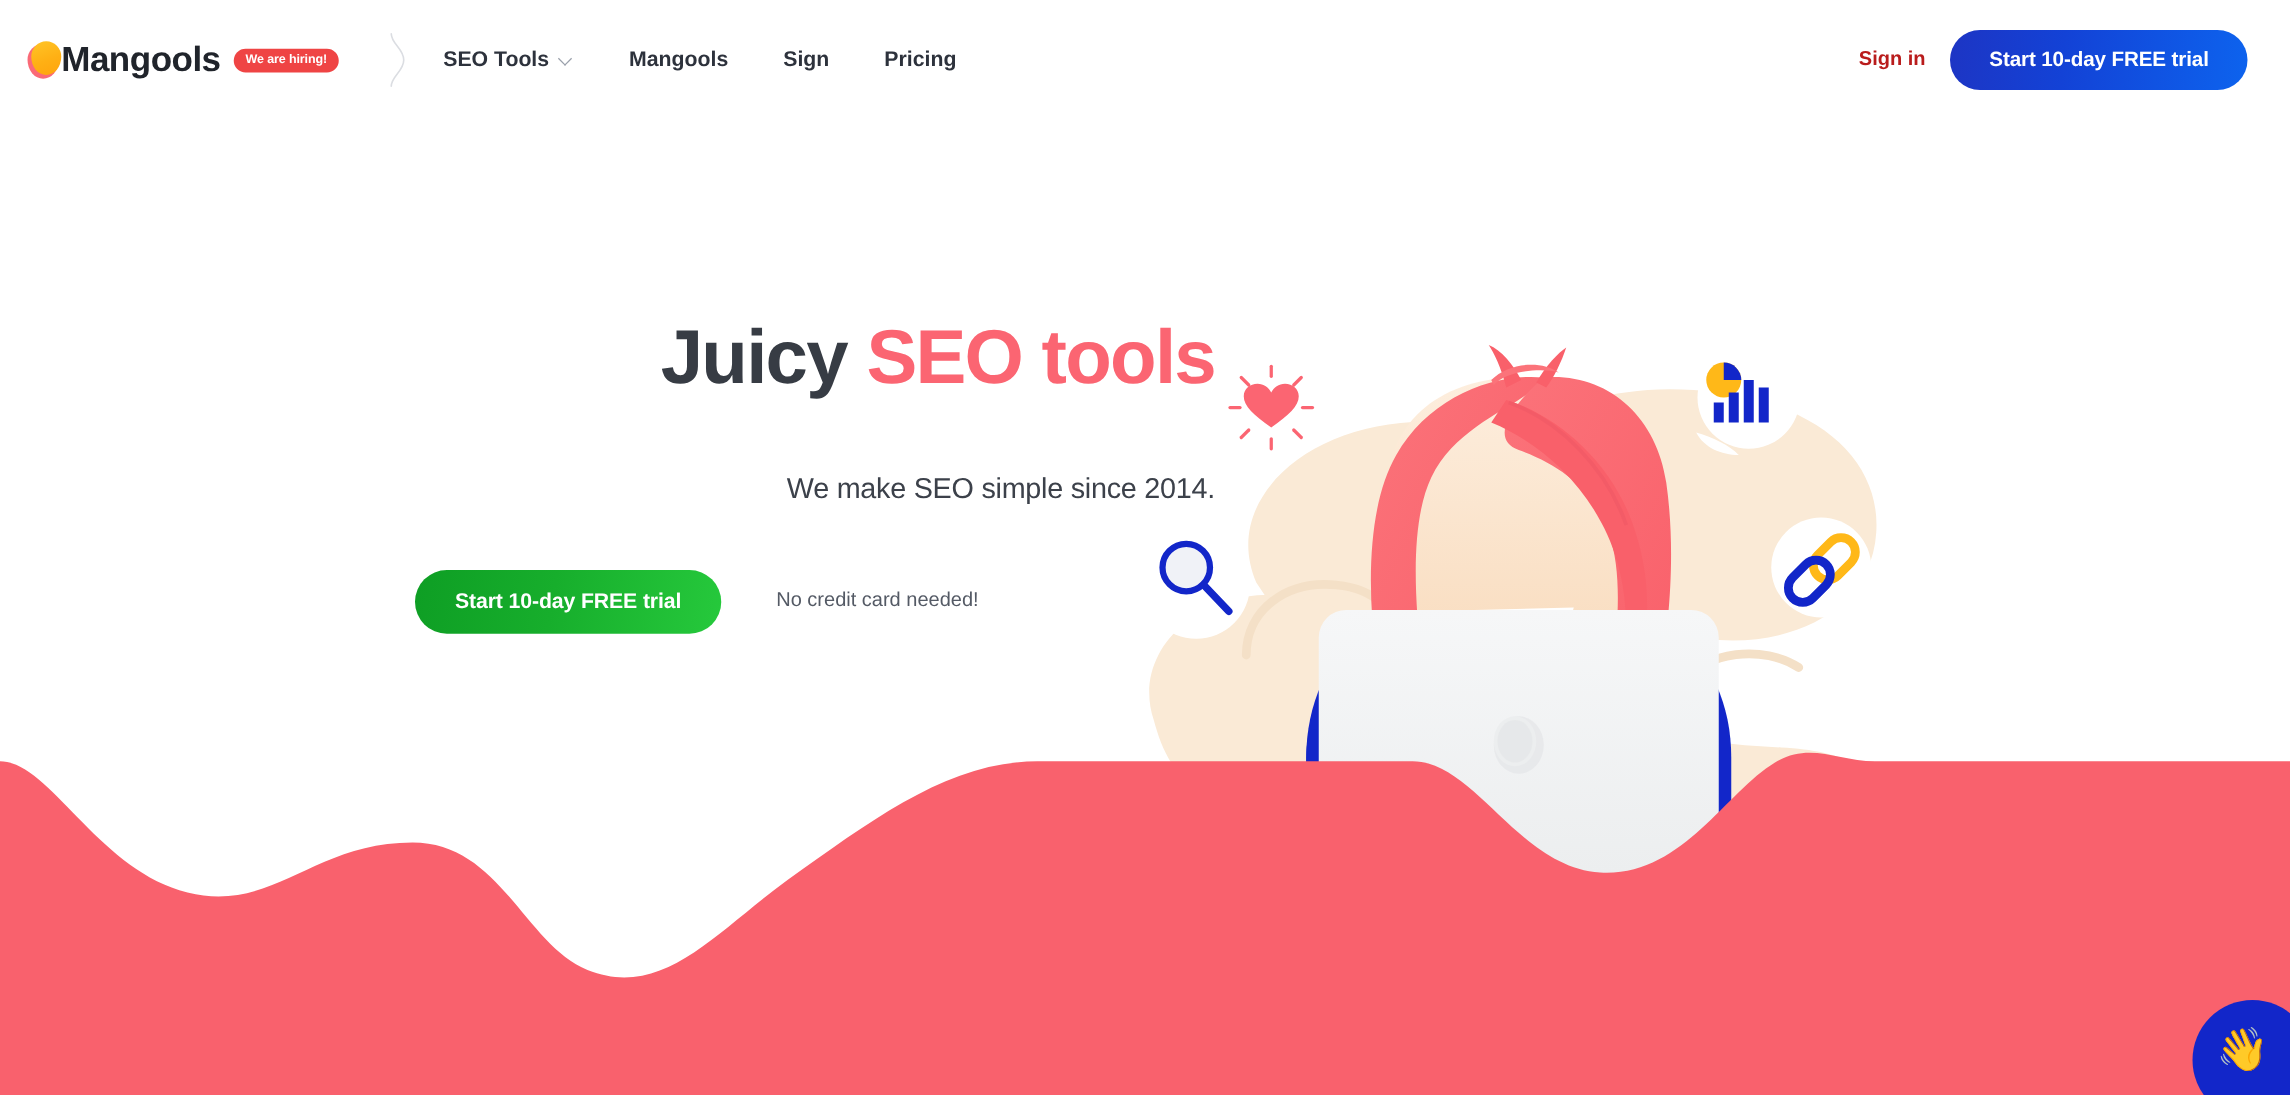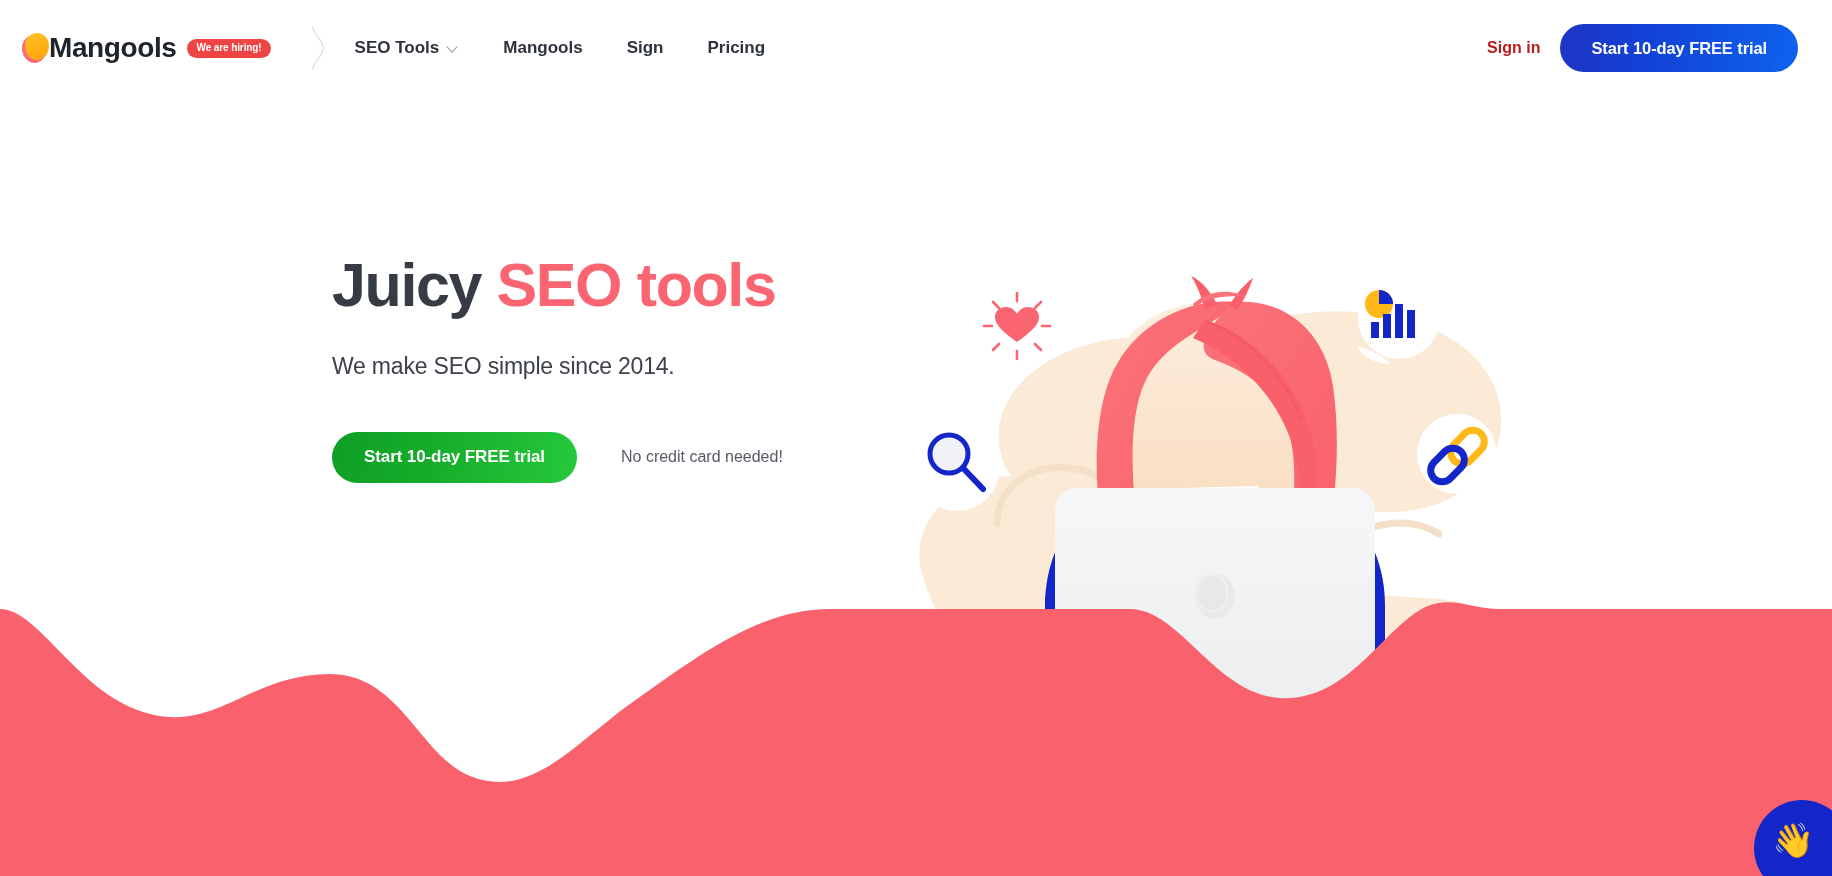--- a/index.html
+++ b/index.html
@@ -172,29 +172,31 @@
     top: 155px;
     width: 640px;
   }
 
   .hero-title {
     font-size: 61px;
     line-height: 1.13;
     font-weight: 700;
     color: #373c44;
     letter-spacing: -1.4px;
+    text-align: right;
   }
   .hero-title .accent { color: #fb6572; }
 
   .hero-sub {
-    margin-top: 33px;
+    margin-top: 57px;
     font-size: 23px;
     font-weight: 400;
     color: #3c414a;
     letter-spacing: -0.2px;
+    text-align: right;
   }
 
   .hero-cta-row {
     margin-top: 52px;
     display: flex;
     align-items: center;
   }
 
   .btn-trial-green {
     display: inline-flex;

